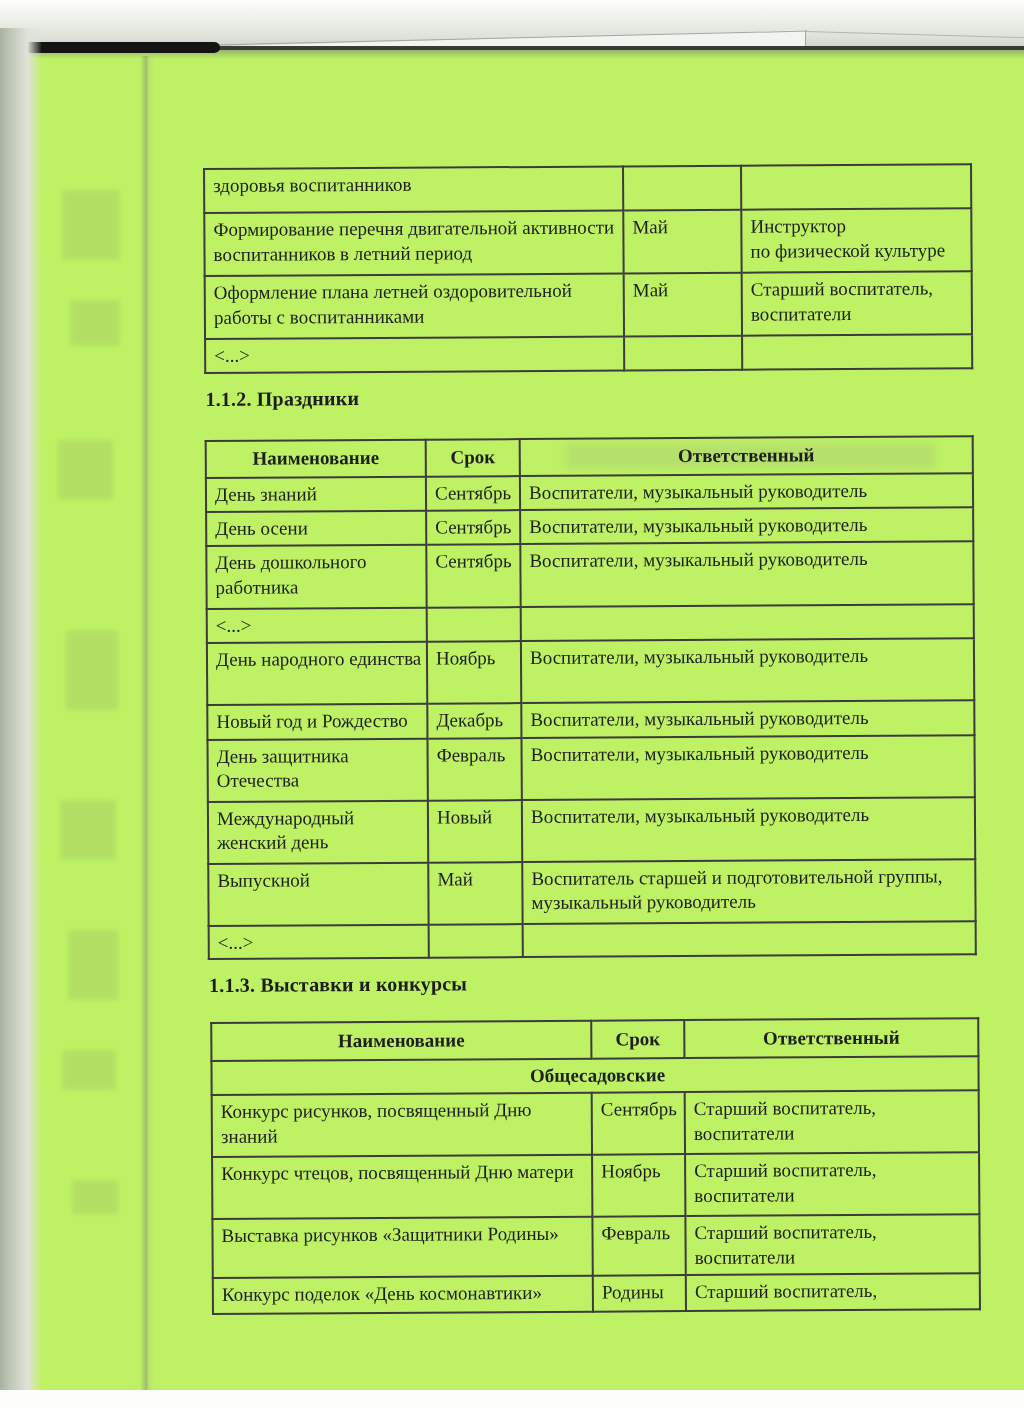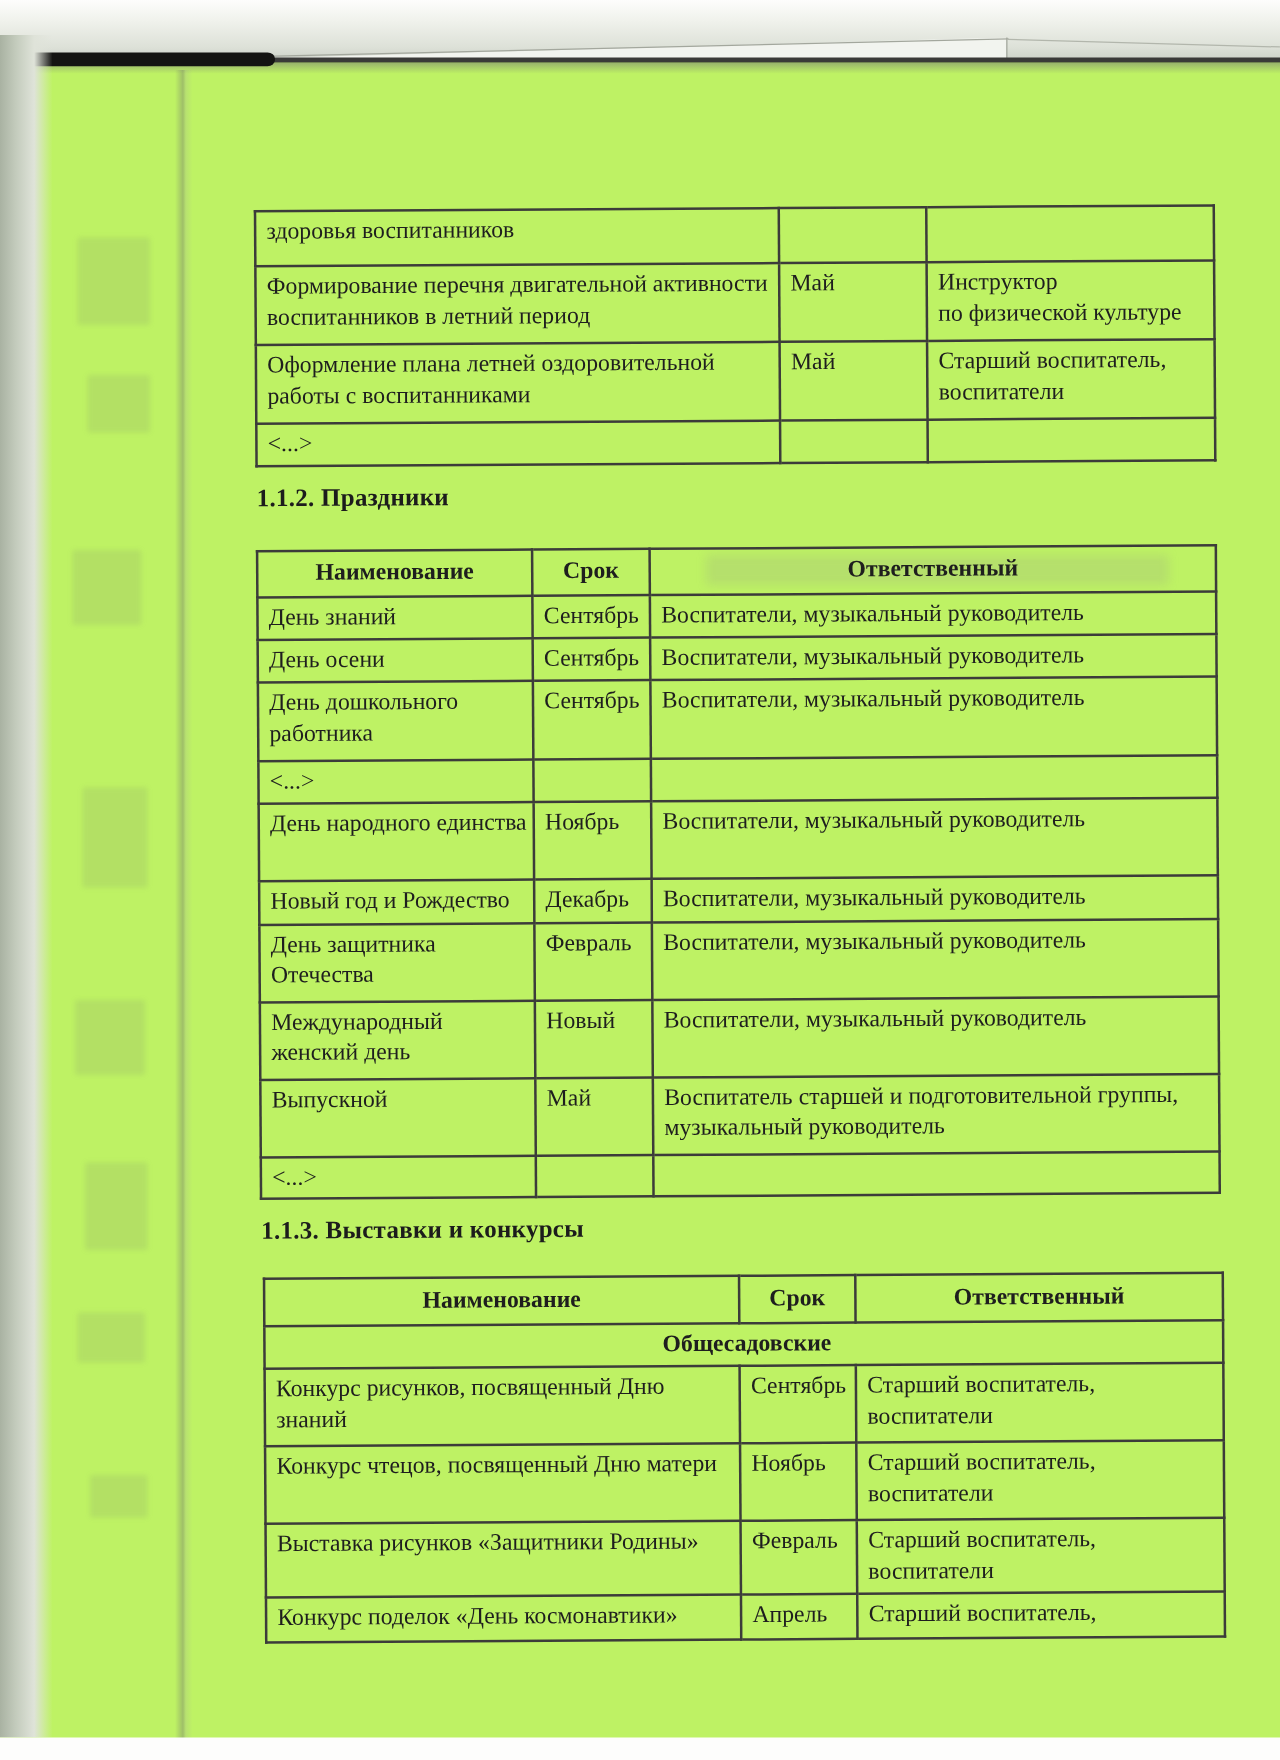--- a/index.html
+++ b/index.html
@@ -219,20 +219,20 @@
 воспитатели</td>
       </tr>
       <tr style="height:59px">
         <td>Выставка рисунков «Защитники Родины»</td>
         <td>Февраль</td>
         <td>Старший воспитатель,
 воспитатели</td>
       </tr>
       <tr style="height:36px">
         <td>Конкурс поделок «День космонавтики»</td>
-        <td>Апрель</td>
+        <td>Родины</td>
         <td>Старший воспитатель,</td>
       </tr>
     </tbody>
       </table>
 
   </div>
 </div>
 
 </body></html>

